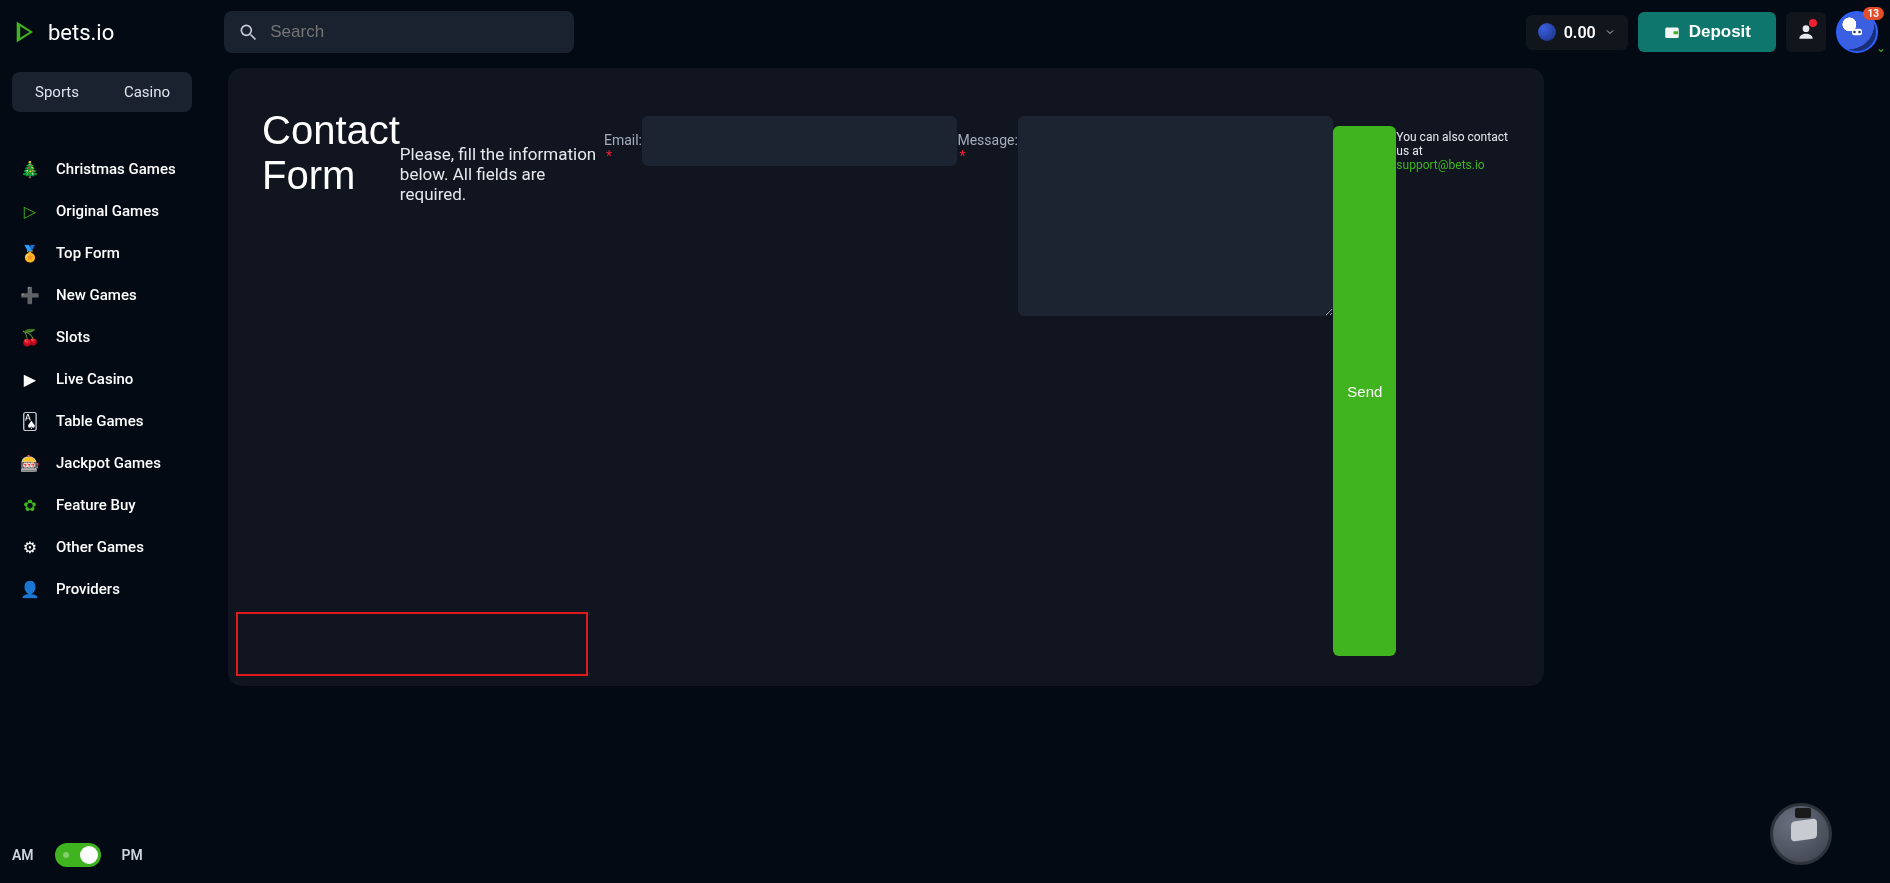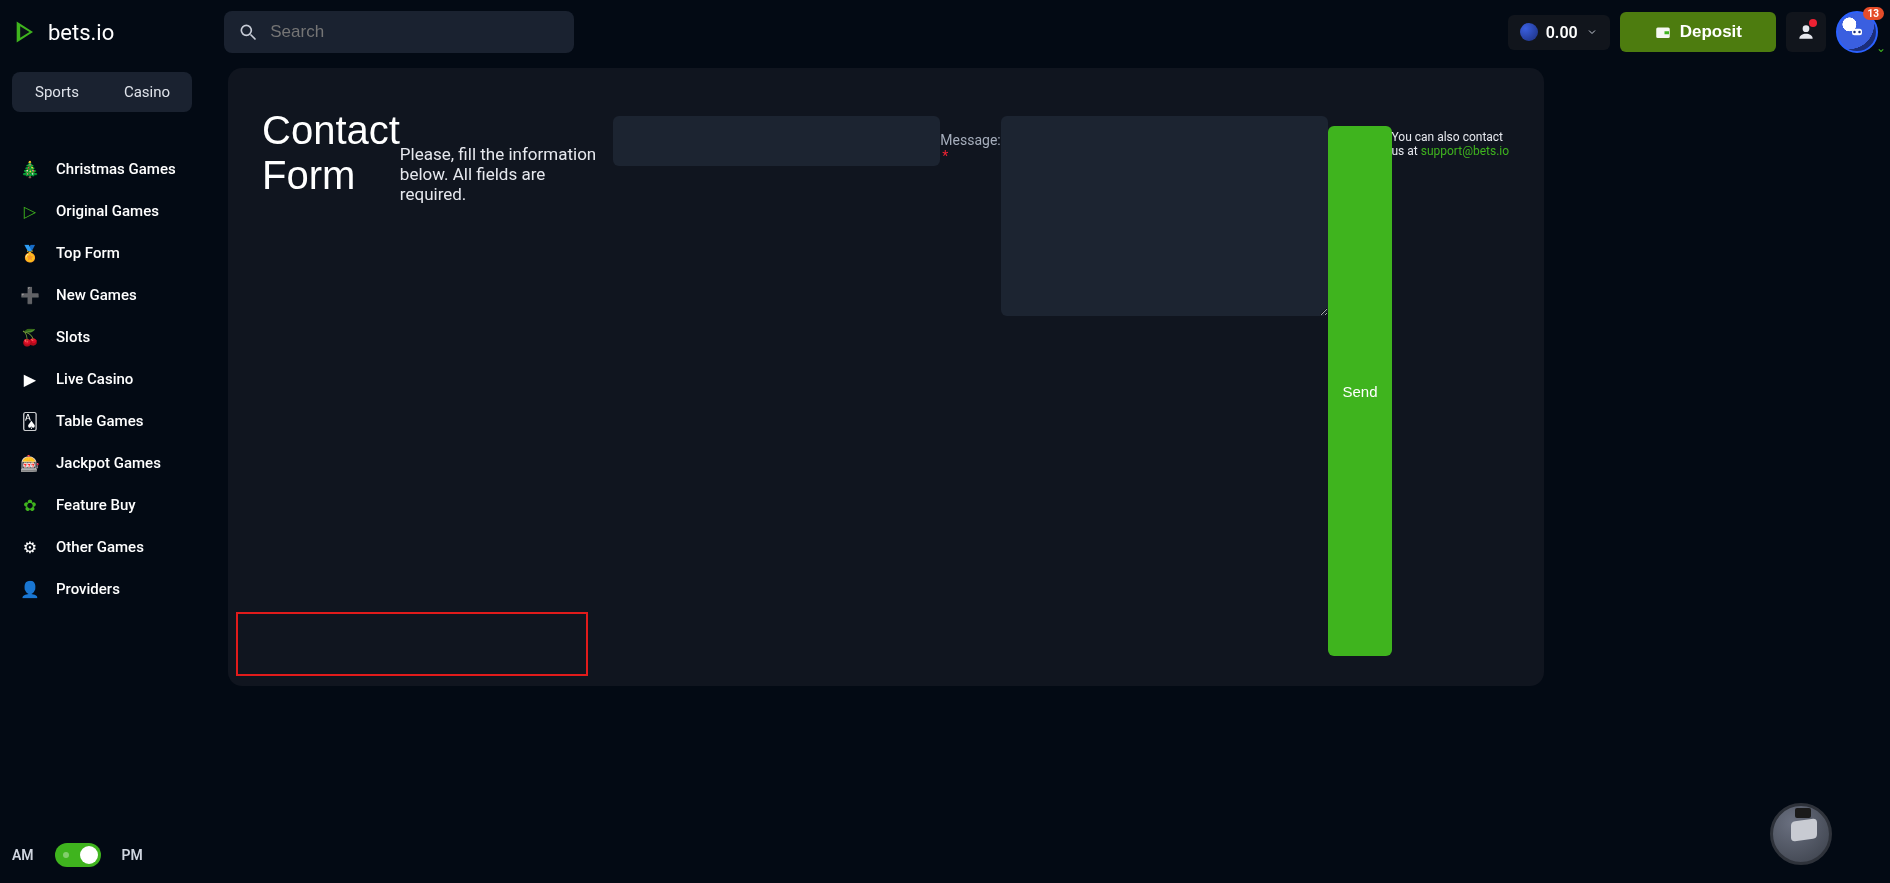--- a/index.html
+++ b/index.html
@@ -53,24 +53,24 @@
     display:flex; align-items:center; gap:8px;
     color:#fff; font-weight:600; font-size:16px;
     cursor:pointer;
   }
   .balance .coin {
     width:18px; height:18px; border-radius:50%;
     background: radial-gradient(circle at 30% 30%, #3a5fe0, #1b2e7a);
     display:inline-block;
   }
   .deposit-btn {
-    background: #4d7c0f;
+    background: #0f766e;
     color:#fff; font-weight:600; font-size:17px;
     border:none; border-radius:6px;
-    padding: 10px 34px;
+    padding: 10px 25px;
     display:flex; align-items:center; gap:8px;
     cursor:pointer;
   }
   .notif-btn {
     width:40px; height:40px; border-radius:6px;
     background:#11151c; display:flex; align-items:center; justify-content:center;
     position:relative; cursor:pointer;
   }
   .notif-dot { position:absolute; top:7px; right:9px; width:8px; height:8px; background:#e23; border-radius:50%; }
   .avatar-wrap {
@@ -314,20 +314,23 @@
 <div class="am-pm">
   <span>AM</span>
   <div class="toggle"></div>
   <span>PM</span>
 </div>
 
 <div class="main-panel">
   <h1 class="page-title">Contact Form</h1>
   <div class="subtext">Please, fill the information below. All fields are required.</div>
 
+  <div class="field-label">
+    <span>Email:</span> <span class="req">*</span>
+  </div>
   <input class="text-input" style="">
 
   <div class="field-label">
     <span>Message:</span> <span class="req">*</span>
   </div>
   <textarea class="textarea-input" style=""></textarea>
 
   <button class="send-btn">Send</button>
 
   <div class="contact-line">

